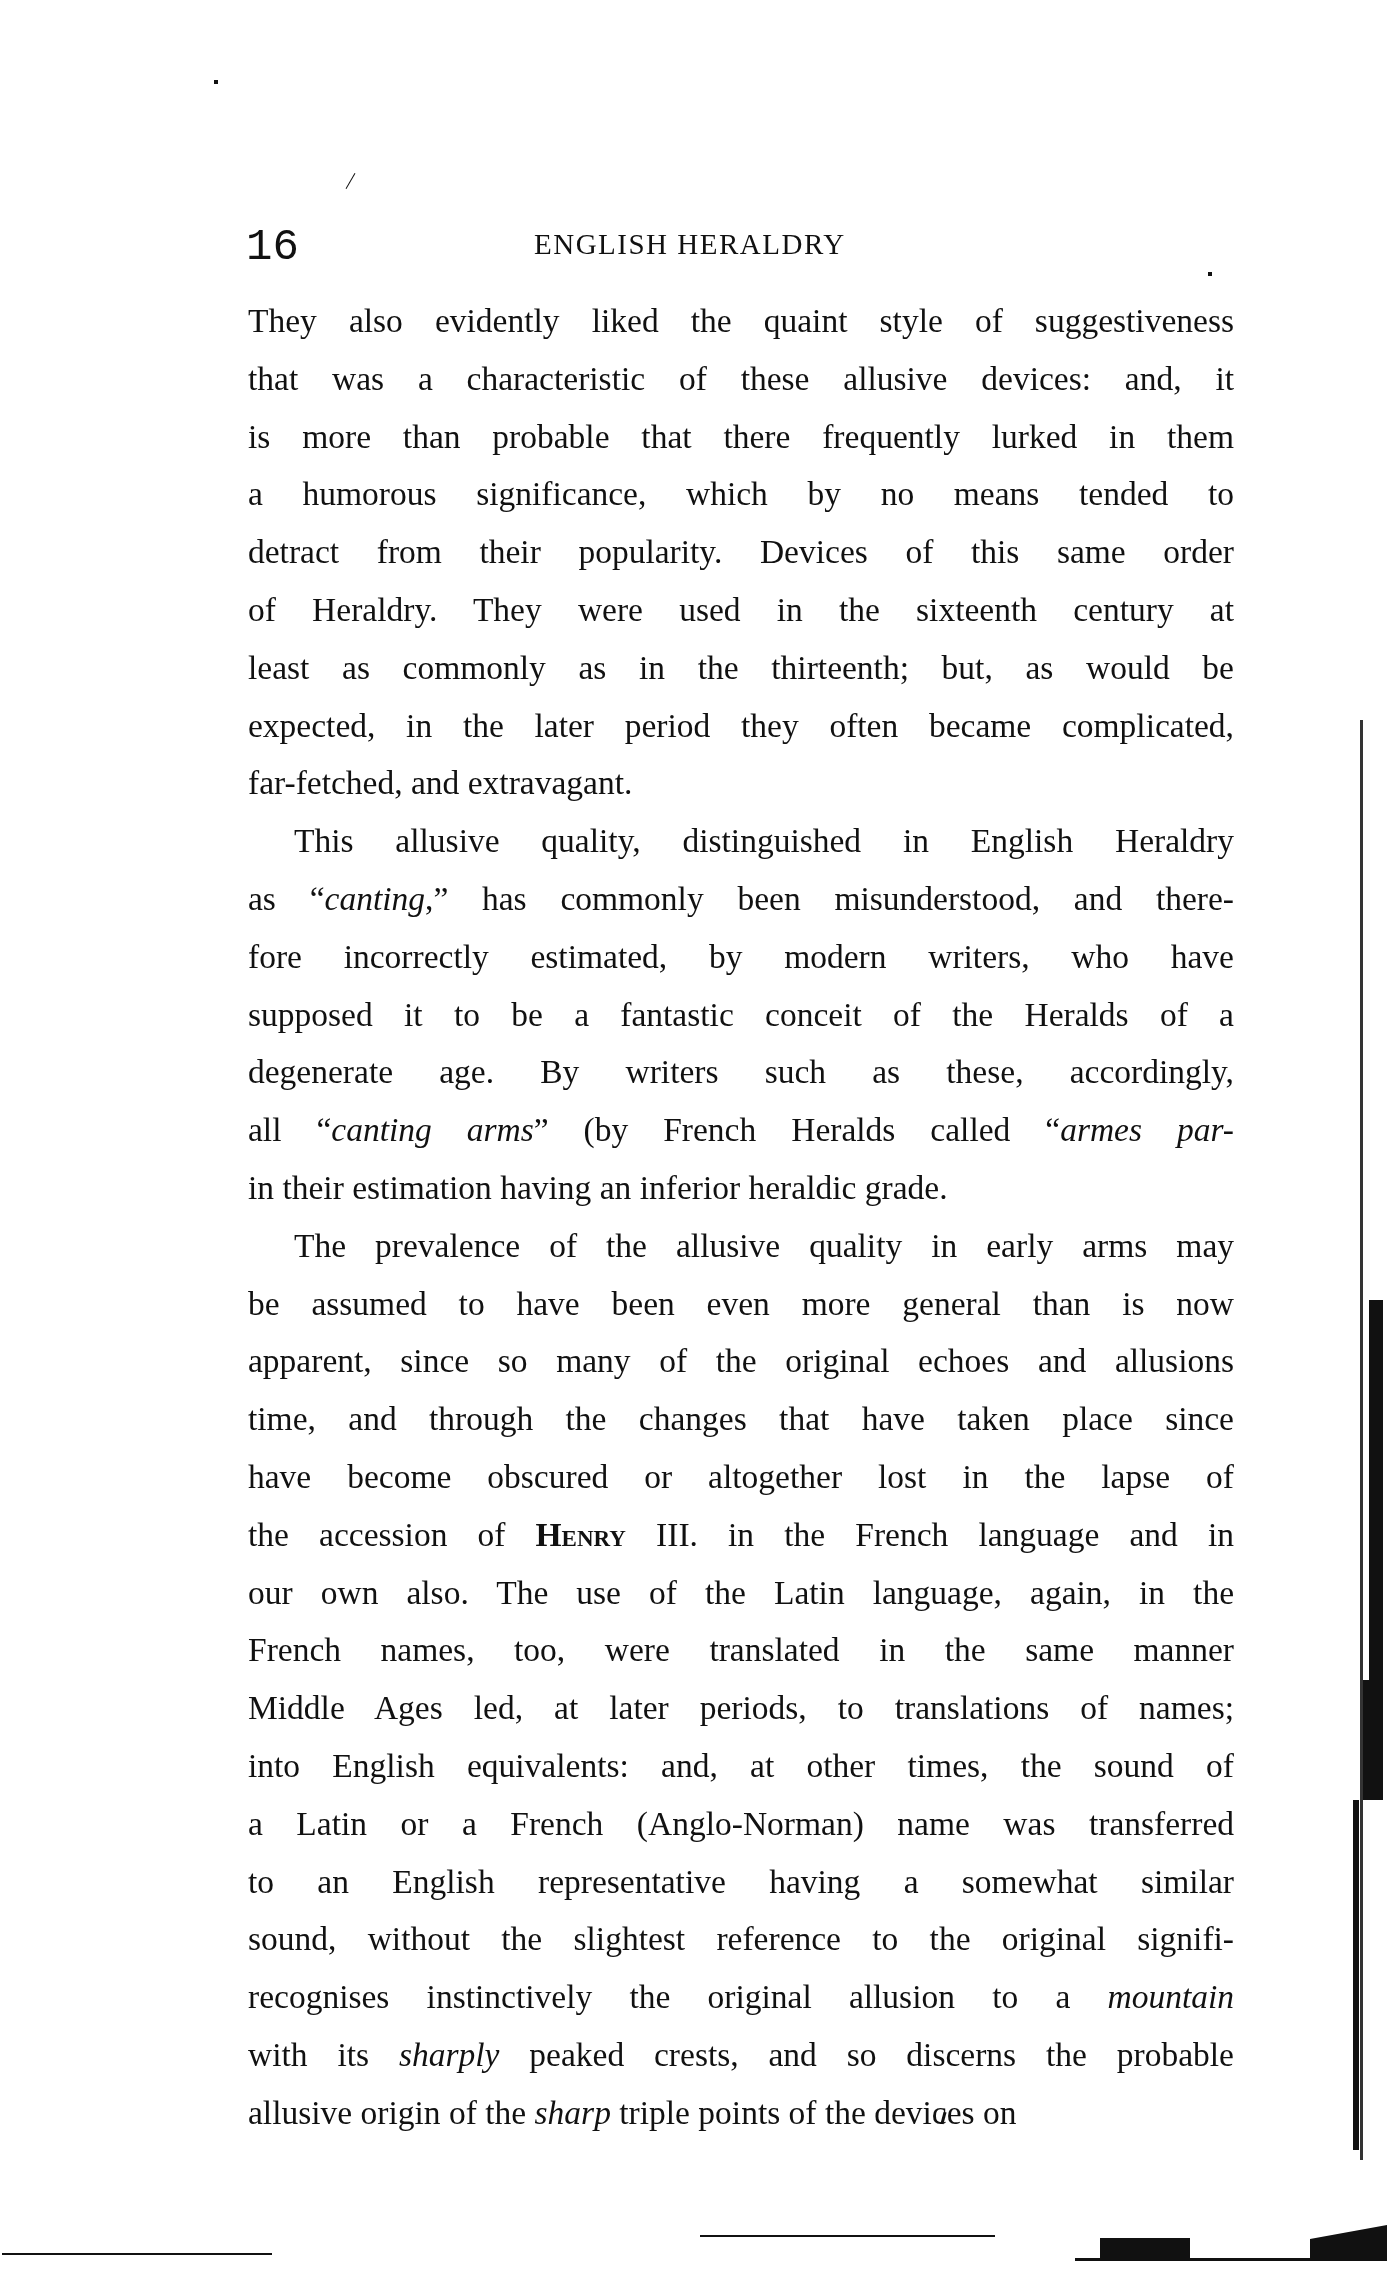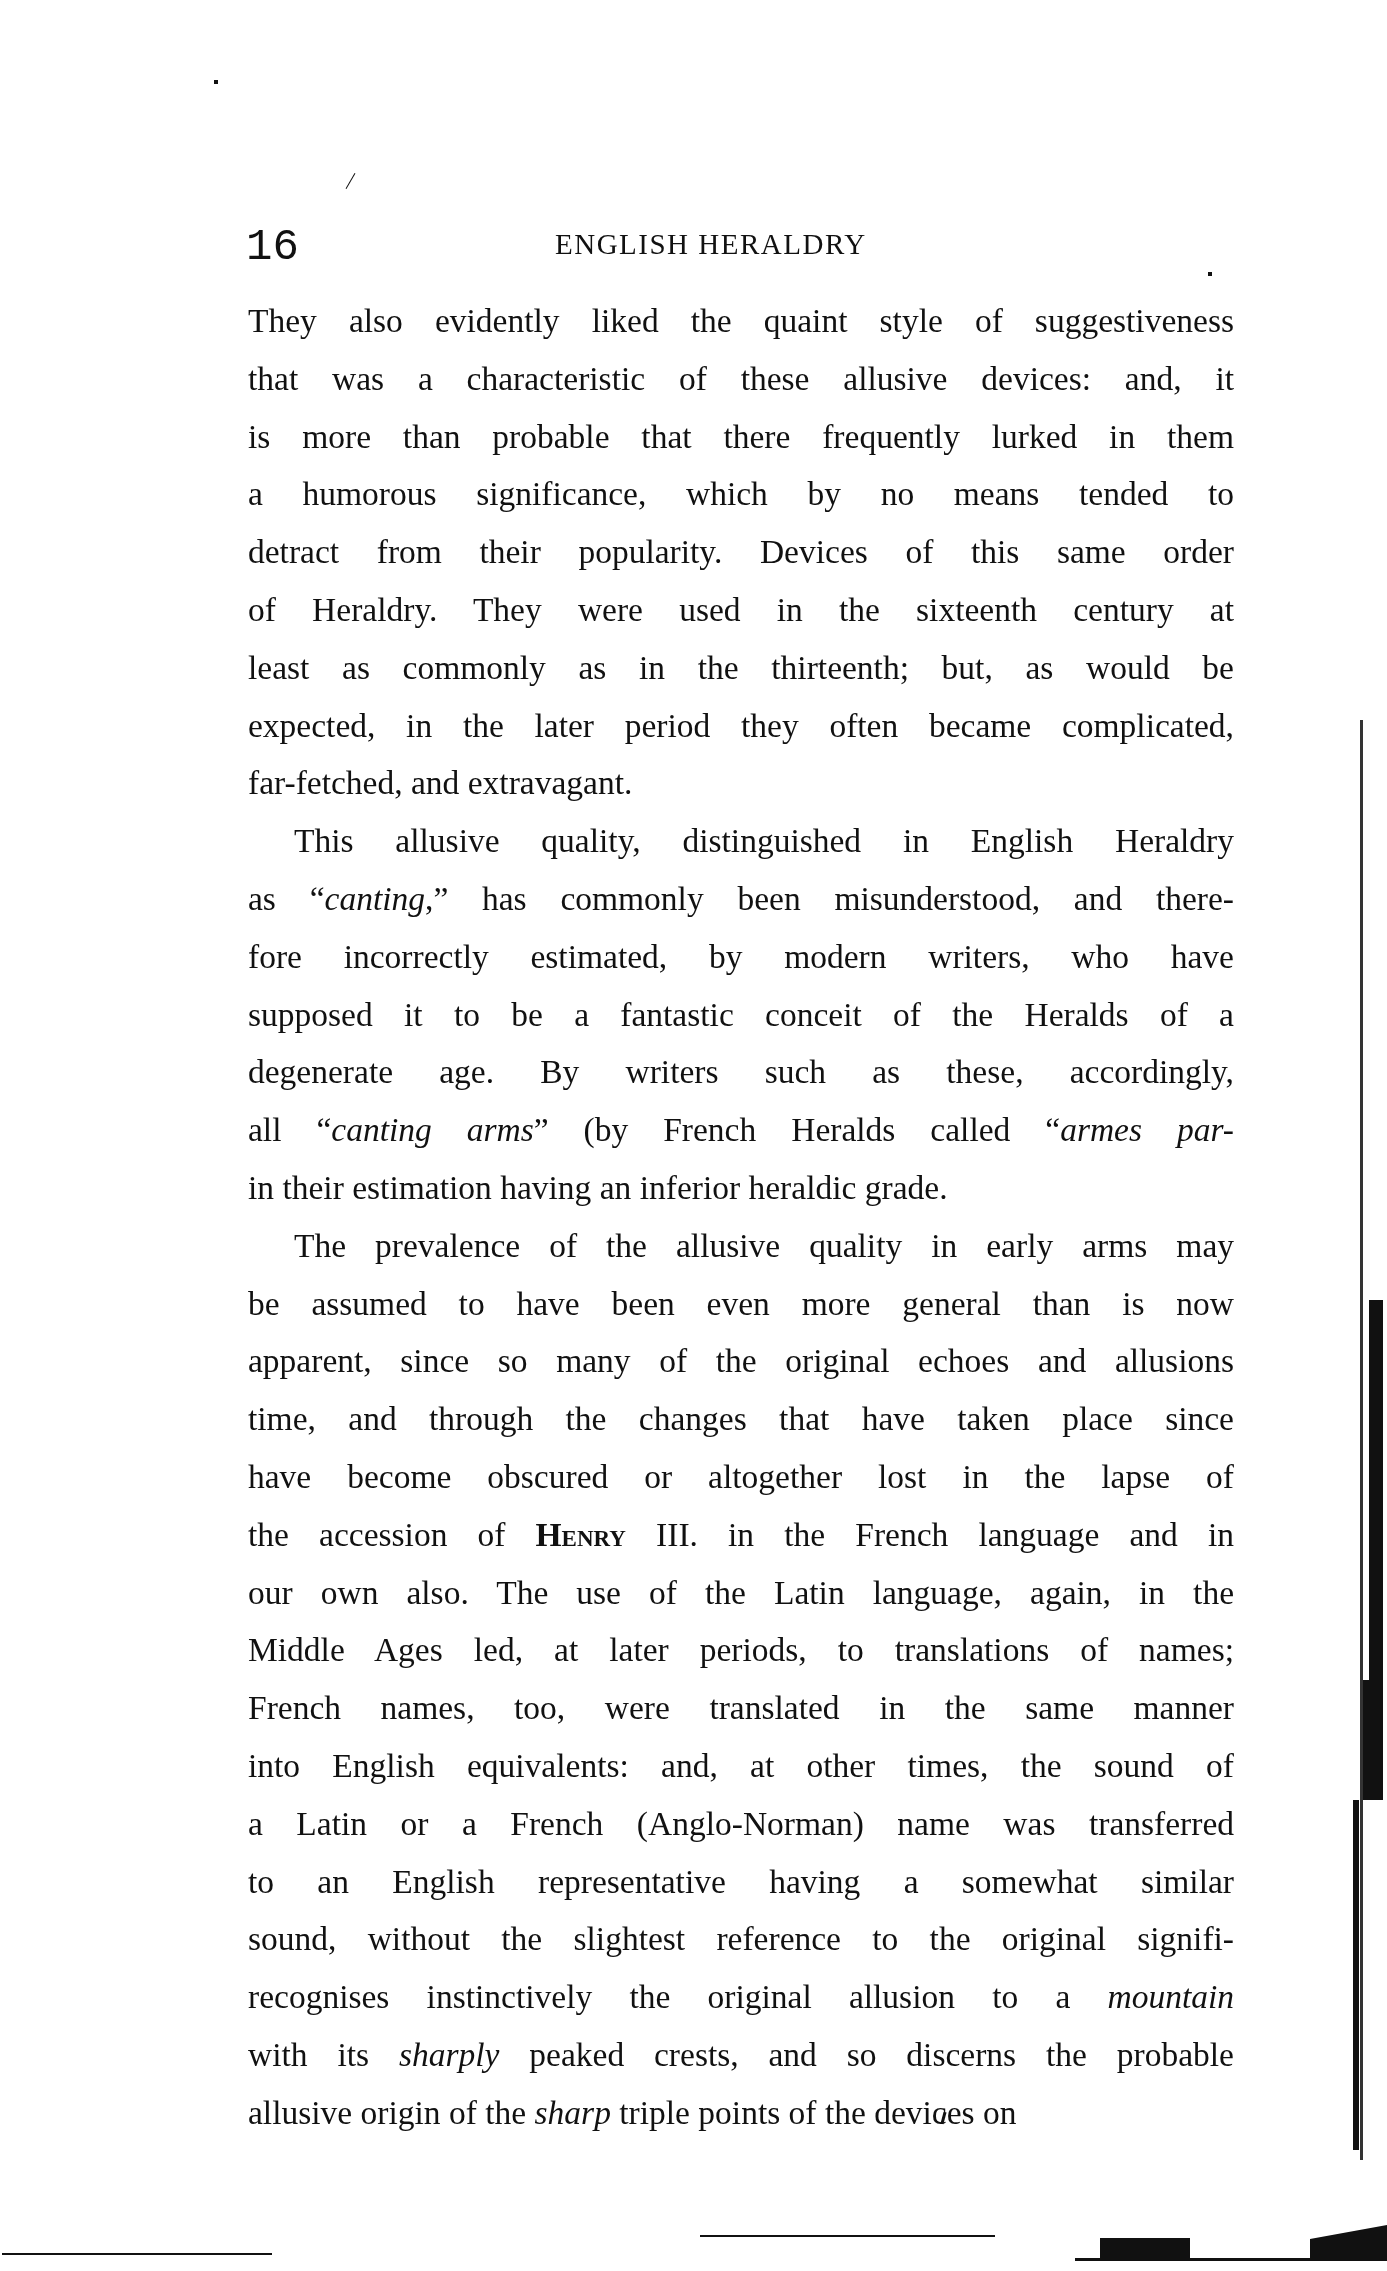--- a/index.html
+++ b/index.html
@@ -1,19 +1,19 @@
 <!DOCTYPE html>
 <html><head>
 <meta charset="utf-8">
 <style>
   html, body { margin:0; padding:0; background:#ffffff; }
   body { width:1387px; height:2271px; position:relative; overflow:hidden;
          font-family:"Liberation Serif","DejaVu Serif",serif; color:#111; }
   .page-number { position:absolute; left:246px; top:222px; font-size:44px;font-family:Liberation Mono, monospace; }
-  .running-head { position:absolute; left:555px; top:228px; font-size:29px; letter-spacing:1.5px; }
+  .running-head { position:absolute; left:534px; top:228px; font-size:29px; letter-spacing:1.5px; }
   .body-text { position:absolute; left:248px; top:286px; width:986px; font-size:33.5px; line-height:45.8px; }
   .line { display:block; white-space:nowrap; text-align:justify; text-align-last:justify; height:45.8px;margin-top:12px; }
   .line.last { text-align-last:left; }
   .indent { padding-left:46px; }
   i { font-style:italic; }
   .sc { font-variant:small-caps;font-weight:bold; }
   .mark { position:absolute; background:#111; }
   .edge-bar { position:absolute; right:4px; background:#111; }
 </style>
 </head>
@@ -44,22 +44,22 @@
         <span class="line last">in their estimation having an inferior heraldic grade.</span>
       </div>
       <div>
         <span class="line indent">The prevalence of the allusive quality in early arms may</span>
         <span class="line">be assumed to have been even more general than is now</span>
         <span class="line">apparent, since so many of the original echoes and allusions</span>
         <span class="line">time, and through the changes that have taken place since</span>
         <span class="line">have become obscured or altogether lost in the lapse of</span>
         <span class="line">the accession of <span class="sc">Henry</span> III. in the French language and in</span>
         <span class="line">our own also. The use of the Latin language, again, in the</span>
+        <span class="line">French names, too, were translated in the same manner</span>
         <span class="line">Middle Ages led, at later periods, to translations of names;</span>
-        <span class="line">French names, too, were translated in the same manner</span>
         <span class="line">into English equivalents: and, at other times, the sound of</span>
         <span class="line">a Latin or a French (Anglo-Norman) name was transferred</span>
         <span class="line">to an English representative having a somewhat similar</span>
         <span class="line">sound, without the slightest reference to the original signifi-</span>
         <span class="line">recognises instinctively the original allusion to a <i>mountain</i></span>
         <span class="line">with its <i>sharply</i> peaked crests, and so discerns the probable</span>
         <span class="line last">allusive origin of the <i>sharp</i> triple points of the devices on</span>
       </div>
     </div>
 

